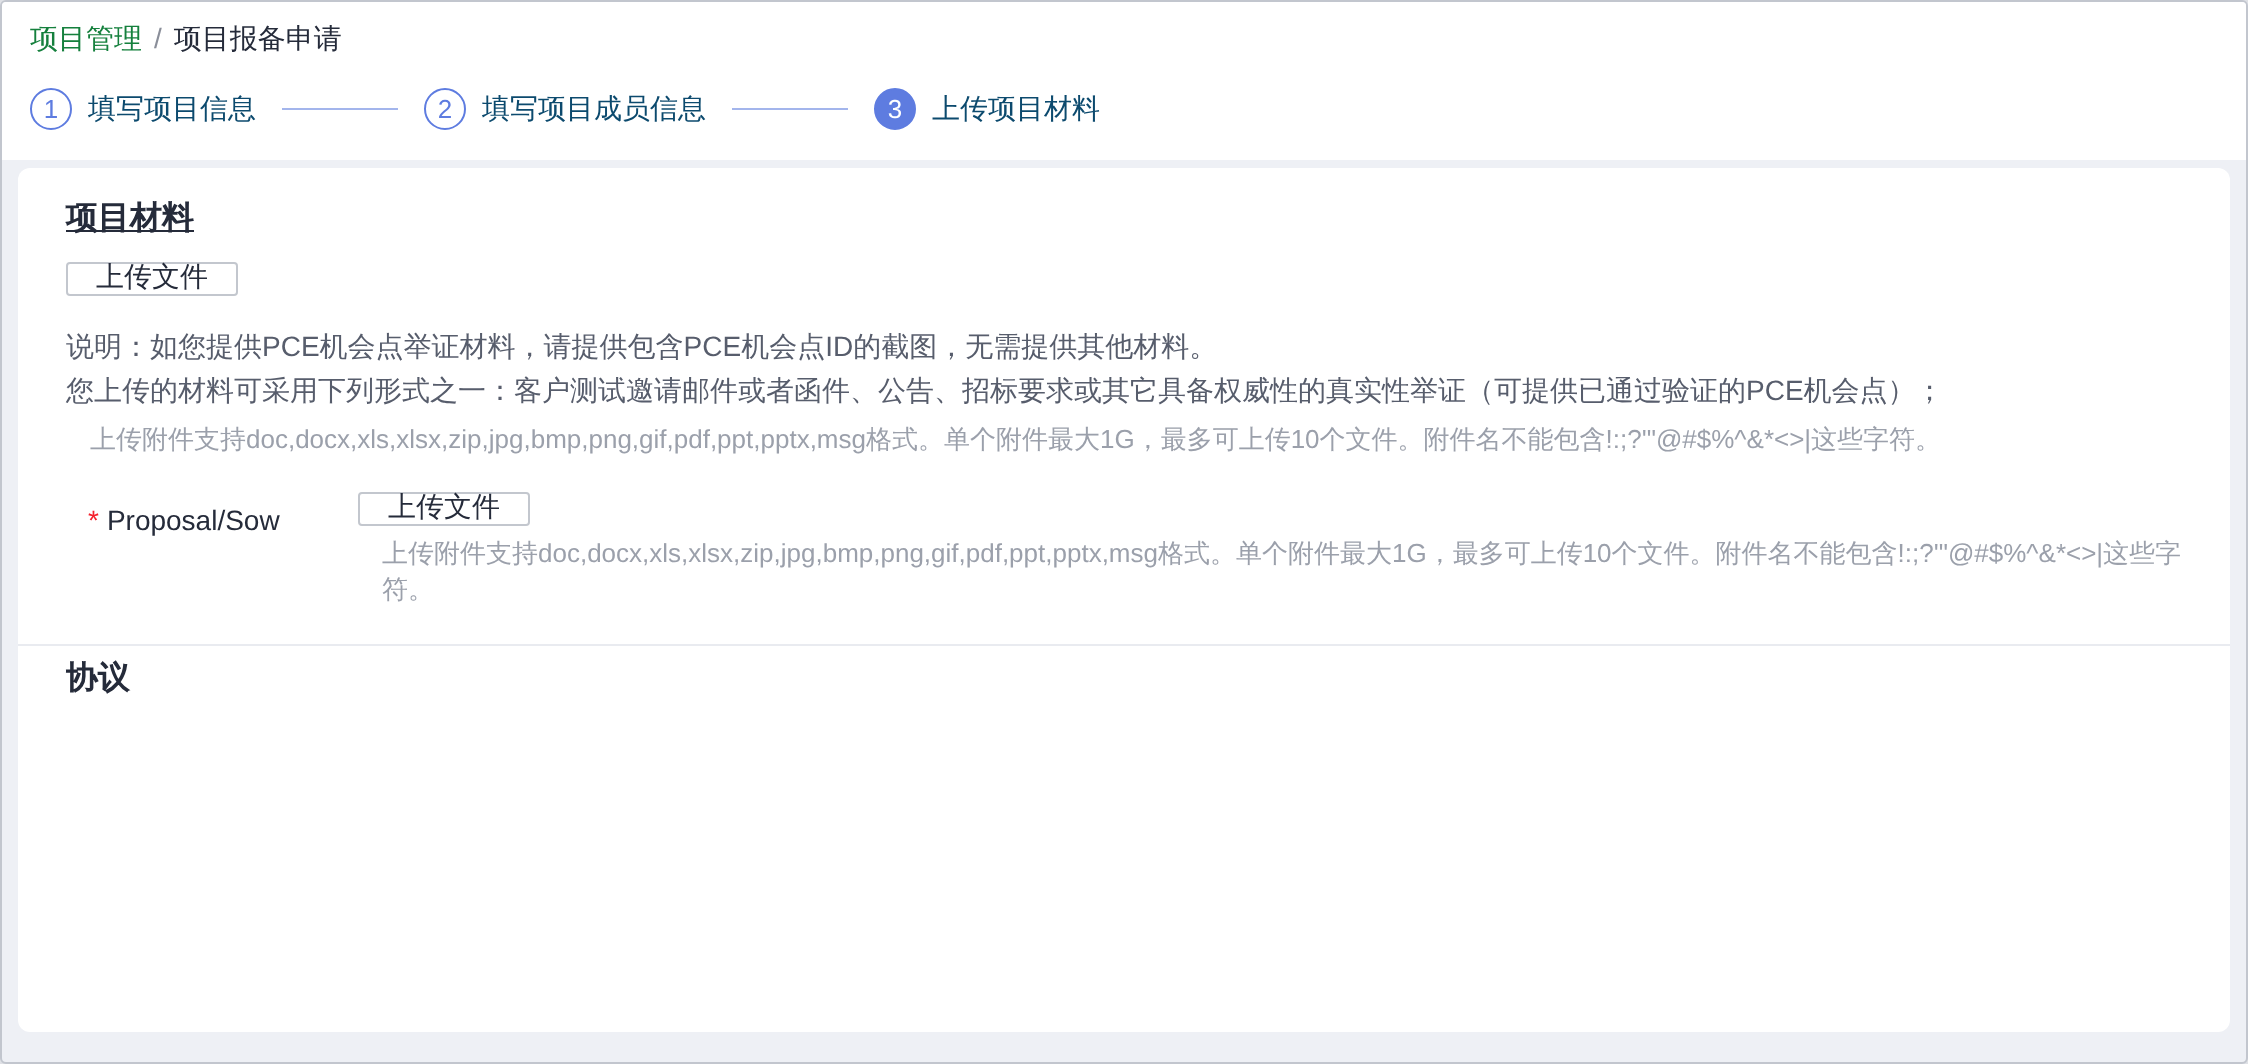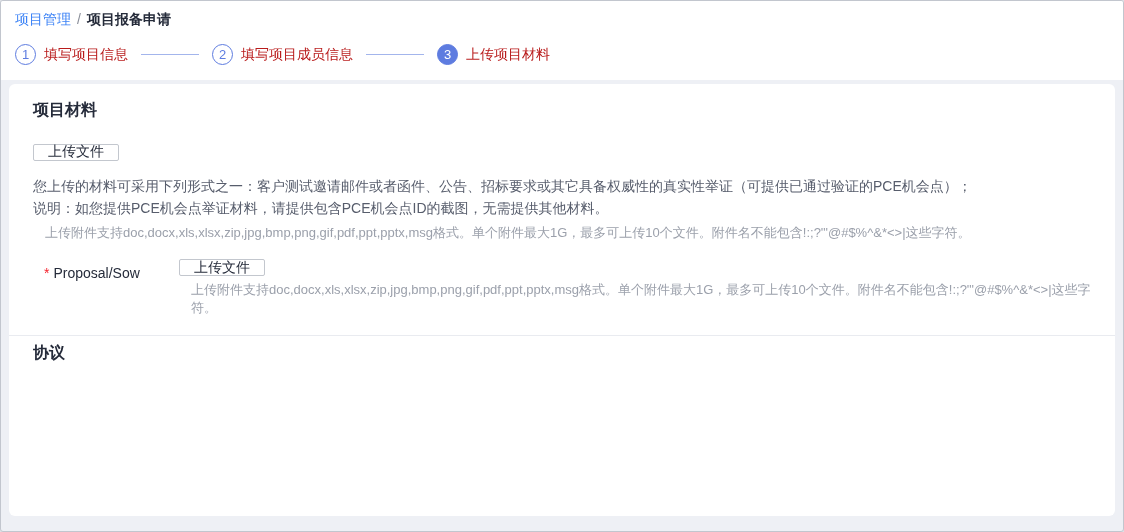--- a/index.html
+++ b/index.html
@@ -10,45 +10,45 @@
     width:1124px; height:532px;
     border:1px solid #c2c6ce;
     border-radius:3px;
     background:#eef0f5;
     overflow:hidden;
   }
 
   
   .header { background:#fff; padding:10px 16px 15px 14px; }
   .breadcrumb { font-size:14px; color:#8a8e99; margin-bottom:15px; }
-  .bc-parent { color:#3b82f6; cursor:pointer;margin-top:35px; }
+  .bc-parent { color:#15803d; cursor:pointer;margin-top:35px; }
   .bc-sep { margin:0 6px; color:#8a8e99; }
-  .bc-current { color:#252b3a; font-weight:700; }
+  .bc-current { color:#252b3a; font-weight:400; }
 
   .steps { display:flex; align-items:center; }
   .step { display:flex; align-items:center; cursor:pointer; }
   .step-circle {
     width:21px; height:21px; border-radius:50%;
     border:1px solid #5e7ce0; color:#5e7ce0;
     font-size:13px; display:flex; align-items:center; justify-content:center;
     background:#fff; flex:0 0 auto;
   }
   .step.active .step-circle { background:#5e7ce0; color:#fff; border-color:#5e7ce0; }
-  .step-label { color:#b91c1c; font-size:14px; margin-left:8px; }
+  .step-label { color:#0c4a6e; font-size:14px; margin-left:8px; }
   .step-connector { width:58px; height:1px; background:#a3b5ec; margin:0 13px; }
 
   
   .card {
     margin:4px 8px 0; height:432px;
     background:#fff; border-radius:6px;
     padding:18px 24px 0;
     overflow:hidden;
   }
   .section-title { font-size:16px; font-weight:700; color:#252b3a; line-height:16px; }
-  .section-title.first { margin-bottom:24px; }
+  .section-title.first { margin-bottom:12px;text-decoration:underline; }
 
   .field-row { display:flex; align-items:flex-start; }
   .field-label {
     width:146px; flex:0 0 auto;
     padding:5px 6px 0 11px;
     font-size:14px; color:#252b3a; line-height:20px;
   }
   .req { color:#f5222d; margin-right:4px; }
   .field-content { flex:1; min-width:0; }
 
@@ -109,22 +109,22 @@
   </div>
 
   <div class="card">
 
     <div class="section-title first">项目材料</div>
 
     <div class="field-row">
       <div class="field-content">
         <button class="btn btn-upload">上传文件</button>
         <div class="desc">
+          <div>说明：如您提供PCE机会点举证材料，请提供包含PCE机会点ID的截图，无需提供其他材料。</div>
           <div>您上传的材料可采用下列形式之一：客户测试邀请邮件或者函件、公告、招标要求或其它具备权威性的真实性举证（可提供已通过验证的PCE机会点）；</div>
-          <div>说明：如您提供PCE机会点举证材料，请提供包含PCE机会点ID的截图，无需提供其他材料。</div>
         </div>
         <div class="hint">上传附件支持doc,docx,xls,xlsx,zip,jpg,bmp,png,gif,pdf,ppt,pptx,msg格式。单个附件最大1G，最多可上传10个文件。附件名不能包含!:;?'"@#$%^&amp;*&lt;&gt;|这些字符。</div>
       </div>
     </div>
 
     <div class="field-gap"></div>
 
     <div class="field-row">
       <div class="field-label">
         <span class="req">*</span><span>Proposal/Sow</span>

